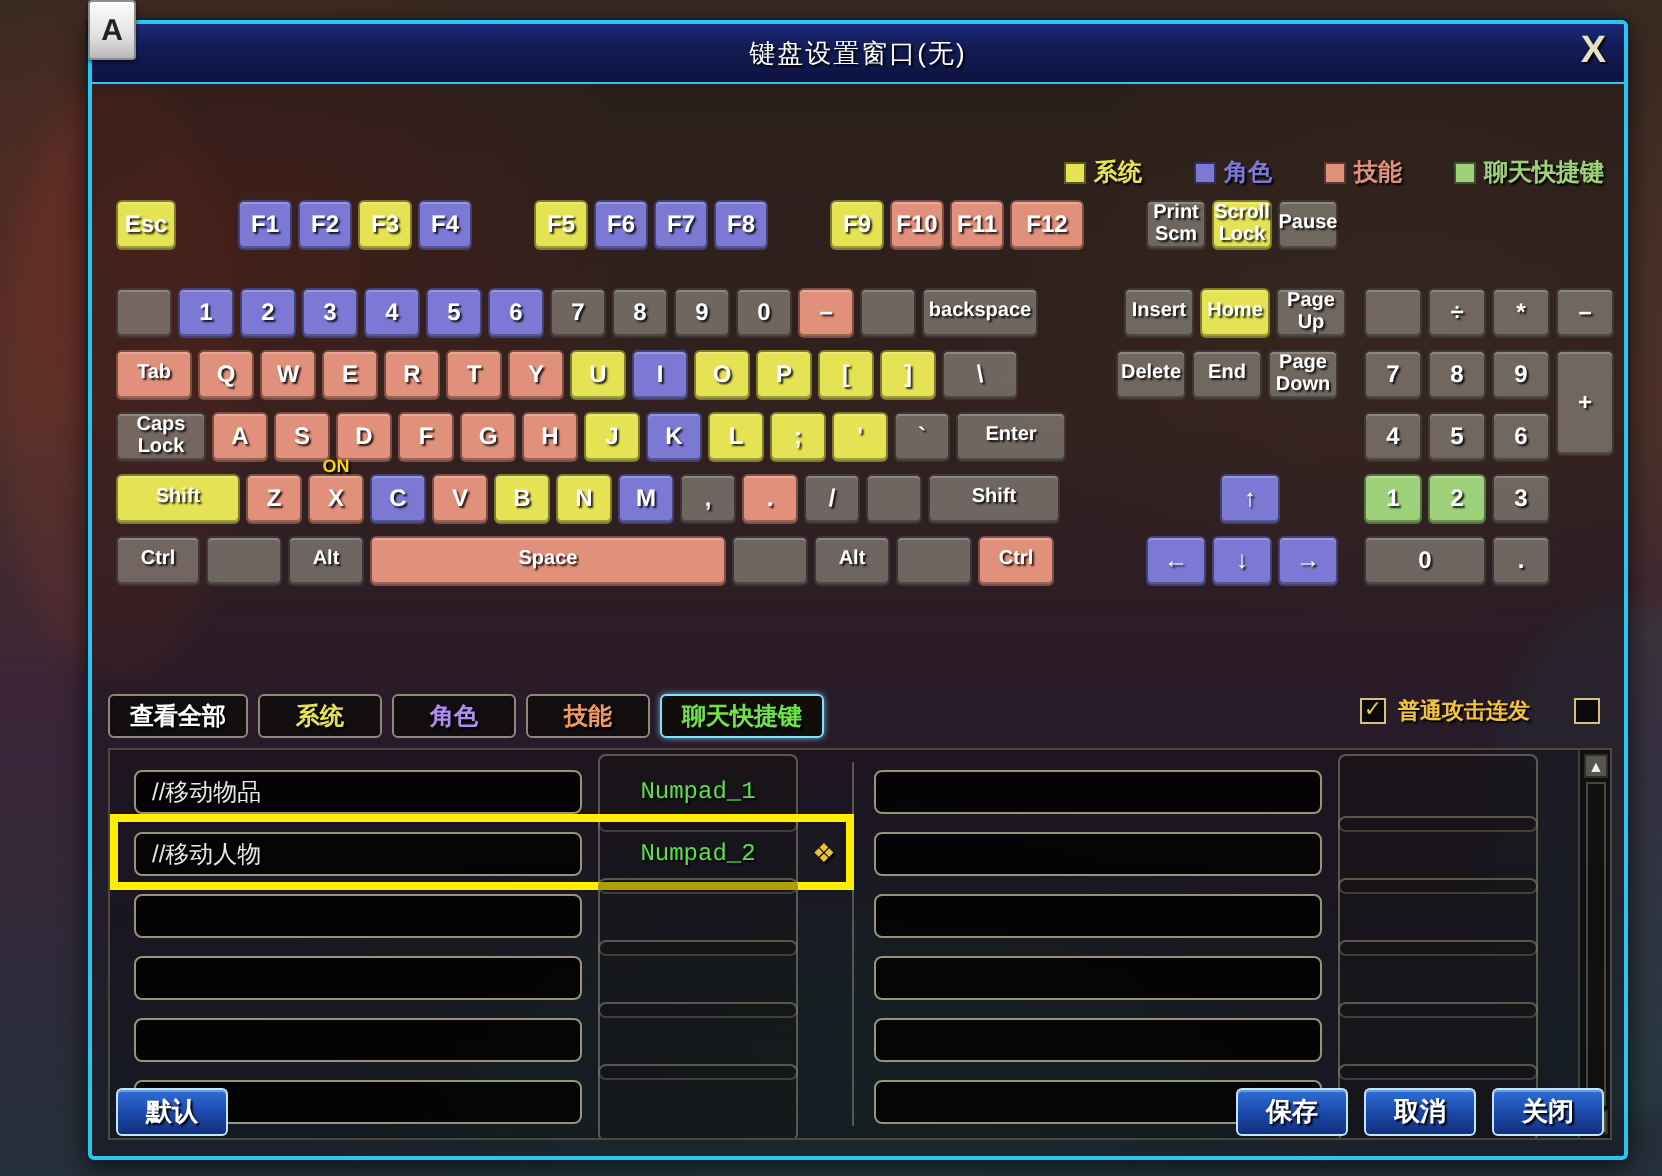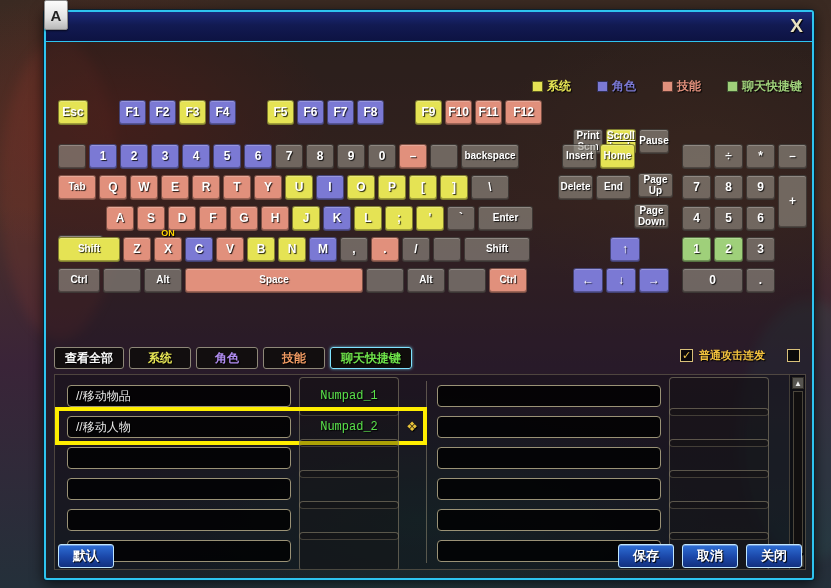--- a/index.html
+++ b/index.html
@@ -77,21 +77,21 @@
     display: flex; align-items: center; justify-content: center;
     font-size: 12px; font-weight: bold; color: #fff;
     text-shadow: 1px 1px 1px rgba(0,0,0,.85);
     border: 1px solid rgba(0,0,0,.45);
     box-shadow: inset 0 1px 0 rgba(255,255,255,.22), inset 0 -1px 0 rgba(0,0,0,.3);
     position: relative;
     line-height: 1.05;
     text-align: center;
     cursor: pointer;
   }
-  .key.two-line { font-size: 10px; white-space: pre-line; margin-top: 29px; }
+  .key.two-line { font-size: 10px; white-space: pre-line; }
   .key.small { font-size: 10px; }
   .k-gray   { background: rgba(150,145,135,.62); }
   .k-purple { background: #7b79d4; }
   .k-yellow { background: #e5e354; color:#fff; }
   .k-orange { background: #e1907c; }
   .k-green  { background: #9fd07a; }
   .key .on-badge {
     position: absolute; top: -9px; left: 50%; transform: translateX(-50%);
     color: #ffd400; font-size: 9px; font-weight: bold; text-shadow: 1px 1px 1px #000;
   }
@@ -198,20 +198,21 @@
 </head>
 <body>
 
 <div class="bg-blob" style="left:0;top:40px;width:120px;height:300px;background:rgba(160,60,50,.35);"></div>
 <div class="bg-blob" style="left:740px;top:300px;width:140px;height:260px;background:rgba(40,120,110,.3);"></div>
 
 <div id="kb-window">
 
   <div id="title-bar">
     <div id="app-icon">A</div>
+    <div class="title">键盘设置窗口(无)</div>
     <div id="close-x">X</div>
   </div>
 
   <div id="win-body">
 
     <div class="legend" id="legend">
         <div class="item">
           <div class="sw" style="background: rgb(229, 227, 84);"></div>
           <div class="lb" style="color: rgb(229, 227, 84);">系统</div>
         </div>
@@ -243,21 +244,21 @@
           <div class="key k-purple" style="width: 27px;">F7</div>
           <div class="key k-purple" style="width: 27px;">F8</div>
           <div class="key " style="width: 14px; background: transparent; border: none; box-shadow: none;"></div>
           <div class="key k-yellow" style="width: 27px;">F9</div>
           <div class="key k-orange" style="width: 27px;">F10</div>
           <div class="key k-orange" style="width: 27px;">F11</div>
           <div class="key k-orange" style="width: 37px;">F12</div>
           <div class="key " style="width: 10px; background: transparent; border: none; box-shadow: none;"></div>
           <div class="key k-gray two-line" style="width: 30px;">Print
 Scm</div>
-          <div class="key k-yellow two-line" style="width: 30px; text-decoration: underline;">Scroll
+          <div class="key k-yellow two-line" style="width: 30px;">Scroll
 Lock</div>
           <div class="key k-gray two-line" style="width: 30px;">Pause</div>
         </div>
         <div class="krow" style="left: 4px; top: 44px;">
           <div class="key k-gray" style="width: 28px;"></div>
           <div class="key k-purple" style="width: 28px;">1</div>
           <div class="key k-purple" style="width: 28px;">2</div>
           <div class="key k-purple" style="width: 28px;">3</div>
           <div class="key k-purple" style="width: 28px;">4</div>
           <div class="key k-purple" style="width: 28px;">5</div>

